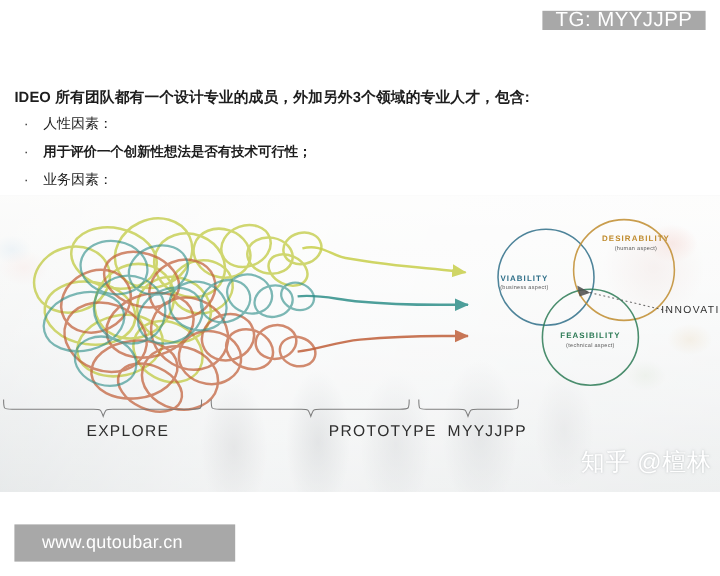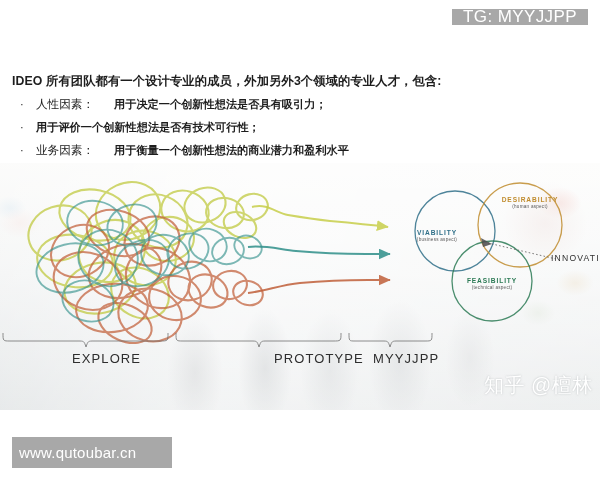--- a/index.html
+++ b/index.html
@@ -165,59 +165,57 @@
     text-shadow: 0 0 2px rgba(140,145,150,0.55);
     letter-spacing: 0.5px;
     white-space: nowrap;
   }
 
   
   .footer-badge {
     position: absolute;
     left: 12px;
     top: 437px;
-    width: 160px;
+    width: 184px;
     height: 31px;
     background: #a8a8a8;
     color: #ffffff;
     font-size: 15px;
     display: flex;
     align-items: center;
-    padding-left: 7px;
+    padding-left: 23px;
     box-sizing: border-box;
     letter-spacing: 0.2px;
     white-space: nowrap;
   }
 </style>
 </head>
 <body>
 
 <div class="tg-badge">
   <span>TG: MYYJJPP</span>
 </div>
 
 <div class="text-block">
 
   <div class="lead-line">IDEO 所有团队都有一个设计专业的成员，外加另外3个领域的专业人才，包含:</div>
 
   <div class="bullet-row">
     <span class="bullet-dot">·</span>
     <span class="bullet-term">人性因素：</span>
-    <span class="bullet-desc">用于决定一个创新性想法是否具有吸引力；</span>
   </div>
 
   <div class="bullet-row">
     <span class="bullet-dot">·</span>
     <span class="bullet-desc">用于评价一个创新性想法是否有技术可行性；</span>
   </div>
 
   <div class="bullet-row">
     <span class="bullet-dot">·</span>
     <span class="bullet-term">业务因素：</span>
-    <span class="bullet-desc">用于衡量一个创新性想法的商业潜力和盈利水平</span>
   </div>
 
 </div>
 
 <div class="diagram-panel">
 
   <div class="photo-bg"></div>
   <div class="panel-veil"></div>
 
   <svg class="diagram-svg" width="600" height="247" viewBox="0 0 600 247">

